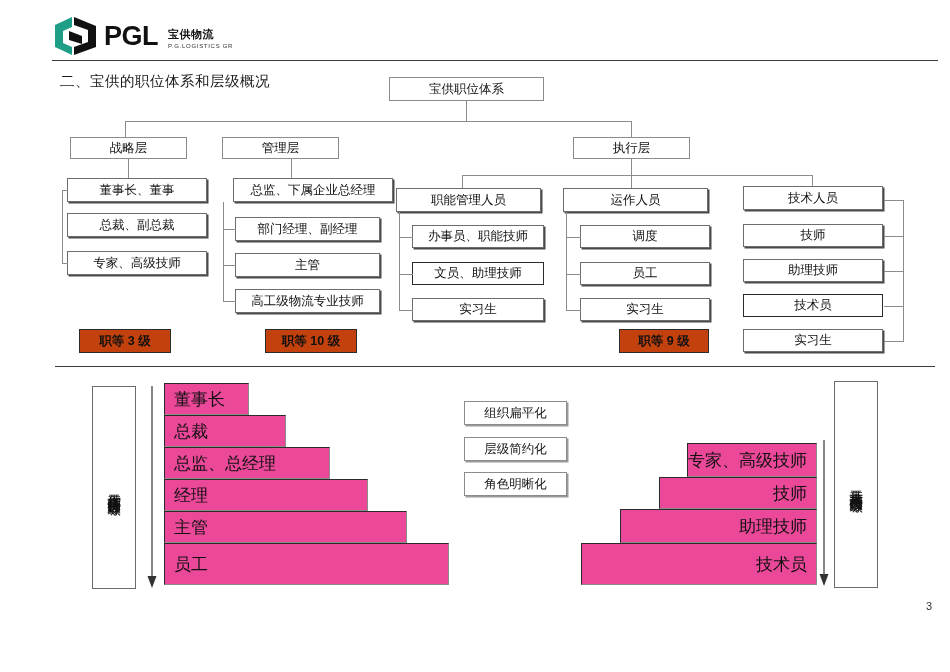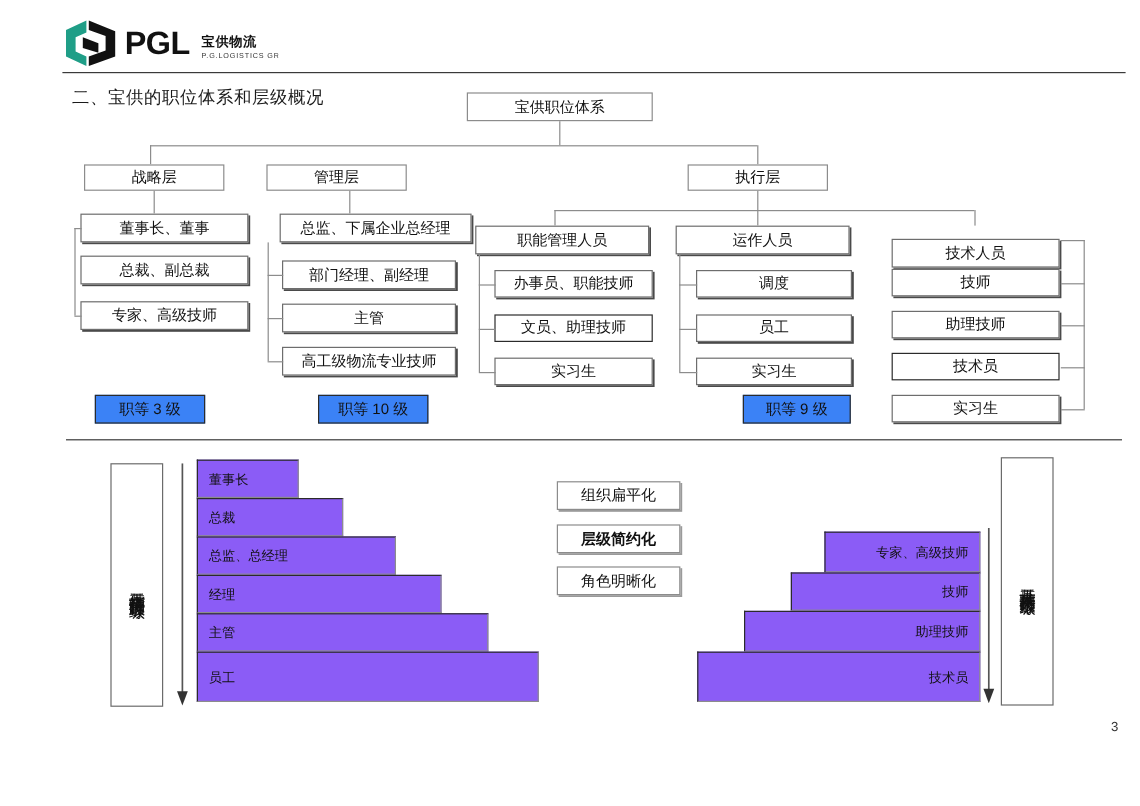--- a/index.html
+++ b/index.html
@@ -31,47 +31,47 @@
   }
   .bx.heavy{border:1.6px solid #2b2b2b;}
 
   
   .ln-v{position:absolute;width:0;border-left:1px solid #8c8c8c;}
   .ln-h{position:absolute;height:0;border-top:1px solid #8c8c8c;}
 
   
   .badge{
     position:absolute;box-sizing:border-box;
-    background:#3b82f6;border:1.4px solid #2b2b2b;
+    background:#c2410c;border:1.4px solid #2b2b2b;
     display:flex;align-items:center;justify-content:center;
     font-family:"Liberation Sans","DejaVu Sans",sans-serif;
-    font-size:12.5px;font-weight:normal;color:#111;white-space:nowrap;
+    font-size:12.5px;font-weight:bold;color:#111;white-space:nowrap;
   }
 
   
   #mid-rule{left:55px;top:366px;width:880px;height:0;border-top:1.3px solid #3a3a3a;}
 
   
   .vpanel{
     position:absolute;box-sizing:border-box;
     border:1px solid #6b6b6b;background:#fff;
     display:flex;align-items:center;justify-content:center;
   }
   .vtext{
     writing-mode:vertical-rl;text-orientation:upright;
     font-size:13.5px;line-height:1.16;letter-spacing:1px;white-space:nowrap;
     color:#111;
   }
 
   
   .step{
     position:absolute;box-sizing:border-box;
-    border:1px solid #8c8c8c;background:#8b5cf6;
+    border:1px solid #8c8c8c;background:#ec4899;
     display:flex;align-items:center;
-    font-size:11px;white-space:nowrap;color:#111;font-family:Liberation Mono, monospace;
+    font-size:17px;white-space:nowrap;color:#111;font-family:Liberation Mono, monospace;
   }
   .step.L{justify-content:flex-start;padding-left:9px;}
   .step.R{justify-content:flex-end;padding-right:9px;}
   .step.top{border-top:1.6px solid #2b2b2b;border-left:1.6px solid #2b2b2b;}
 
   
   .arrow{position:absolute;}
 
   
   .kbx{
@@ -158,21 +158,21 @@
 <div class="bx shadow" style="left:580px;top:225px;width:130px;height:23px;">调度</div>
 <div class="bx shadow" style="left:580px;top:262px;width:130px;height:23px;">员工</div>
 <div class="bx shadow" style="left:580px;top:298px;width:130px;height:23px;">实习生</div>
 <div class="ln-v" style="left:566px;top:212px;height:98px;"></div>
 <div class="ln-h" style="left:566px;top:237px;width:15px;"></div>
 <div class="ln-h" style="left:566px;top:274px;width:15px;"></div>
 <div class="ln-h" style="left:566px;top:310px;width:15px;"></div>
 
 <div class="badge" style="left:619px;top:329px;width:90px;height:24px;">职等 9 级</div>
 
-<div class="bx shadow" style="left:743px;top:199px;width:140px;height:24px;">技术人员</div>
+<div class="bx shadow" style="left:743px;top:186px;width:140px;height:24px;">技术人员</div>
 <div class="bx shadow" style="left:743px;top:224px;width:140px;height:23px;">技师</div>
 <div class="bx shadow" style="left:743px;top:259px;width:140px;height:23px;">助理技师</div>
 <div class="bx heavy" style="left:743px;top:294px;width:140px;height:23px;">技术员</div>
 <div class="bx shadow" style="left:743px;top:329px;width:140px;height:23px;">实习生</div>
 <div class="ln-v" style="left:903px;top:200px;height:141px;"></div>
 <div class="ln-h" style="left:884px;top:200px;width:20px;"></div>
 <div class="ln-h" style="left:884px;top:236px;width:20px;"></div>
 <div class="ln-h" style="left:884px;top:271px;width:20px;"></div>
 <div class="ln-h" style="left:884px;top:306px;width:20px;"></div>
 <div class="ln-h" style="left:884px;top:341px;width:20px;"></div>
@@ -188,21 +188,21 @@
 </svg>
 
 <div class="step L top" style="left:164px;top:383px;width:85px;height:32px;">董事长</div>
 <div class="step L top" style="left:164px;top:415px;width:122px;height:32px;">总裁</div>
 <div class="step L top" style="left:164px;top:447px;width:166px;height:32px;">总监、总经理</div>
 <div class="step L top" style="left:164px;top:479px;width:204px;height:32px;">经理</div>
 <div class="step L top" style="left:164px;top:511px;width:243px;height:32px;">主管</div>
 <div class="step L top" style="left:164px;top:543px;width:285px;height:42px;">员工</div>
 
 <div class="kbx" style="left:464px;top:401px;width:103px;height:24px;">组织扁平化</div>
-<div class="kbx" style="left:464px;top:437px;width:103px;height:24px;font-weight:bold;">层级简约化</div>
+<div class="kbx" style="left:464px;top:437px;width:103px;height:24px;">层级简约化</div>
 <div class="kbx" style="left:464px;top:472px;width:103px;height:24px;">角色明晰化</div>
 
 <div class="step R top" style="left:687px;top:443px;width:130px;height:34px;">专家、高级技师</div>
 <div class="step R top" style="left:659px;top:477px;width:158px;height:32px;">技师</div>
 <div class="step R top" style="left:620px;top:509px;width:197px;height:34px;">助理技师</div>
 <div class="step R top" style="left:581px;top:543px;width:236px;height:42px;">技术员</div>
 
 <svg class="arrow" style="left:817px;top:440px;" width="14" height="148">
   <line x1="7" y1="0" x2="7" y2="136" stroke="#555" stroke-width="1.4"></line>
   <polygon points="7,146 2.5,134 11.5,134" fill="#333"></polygon>

